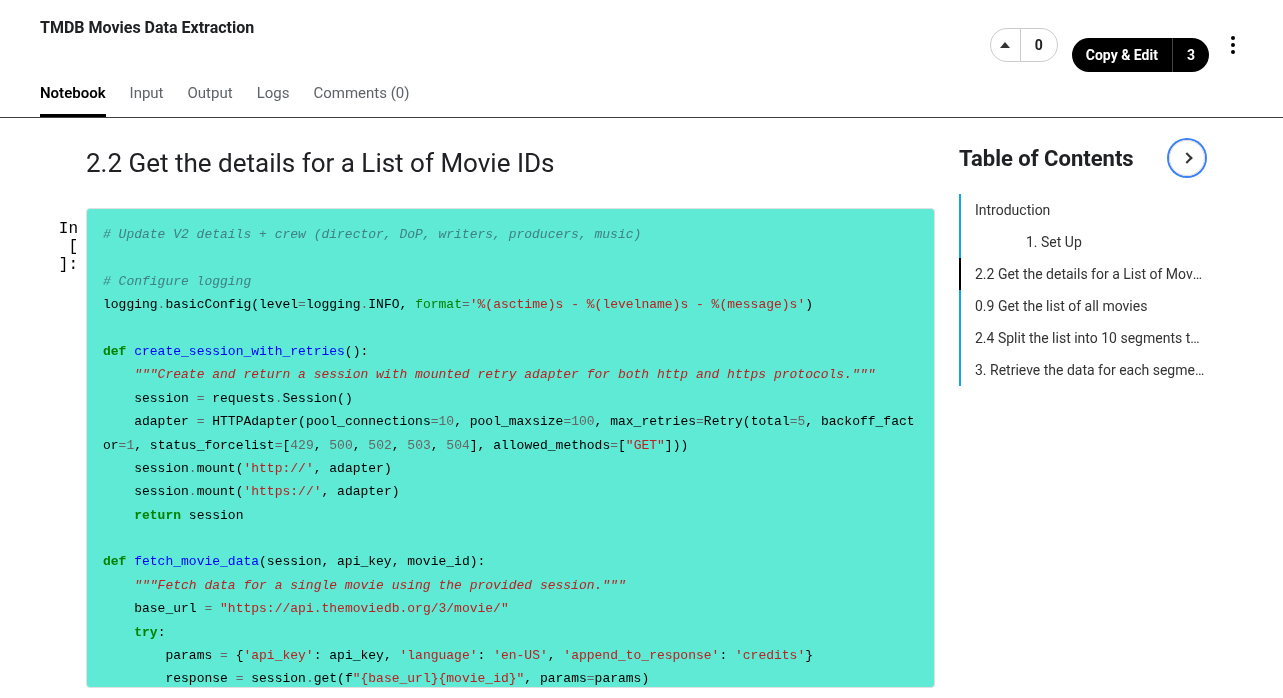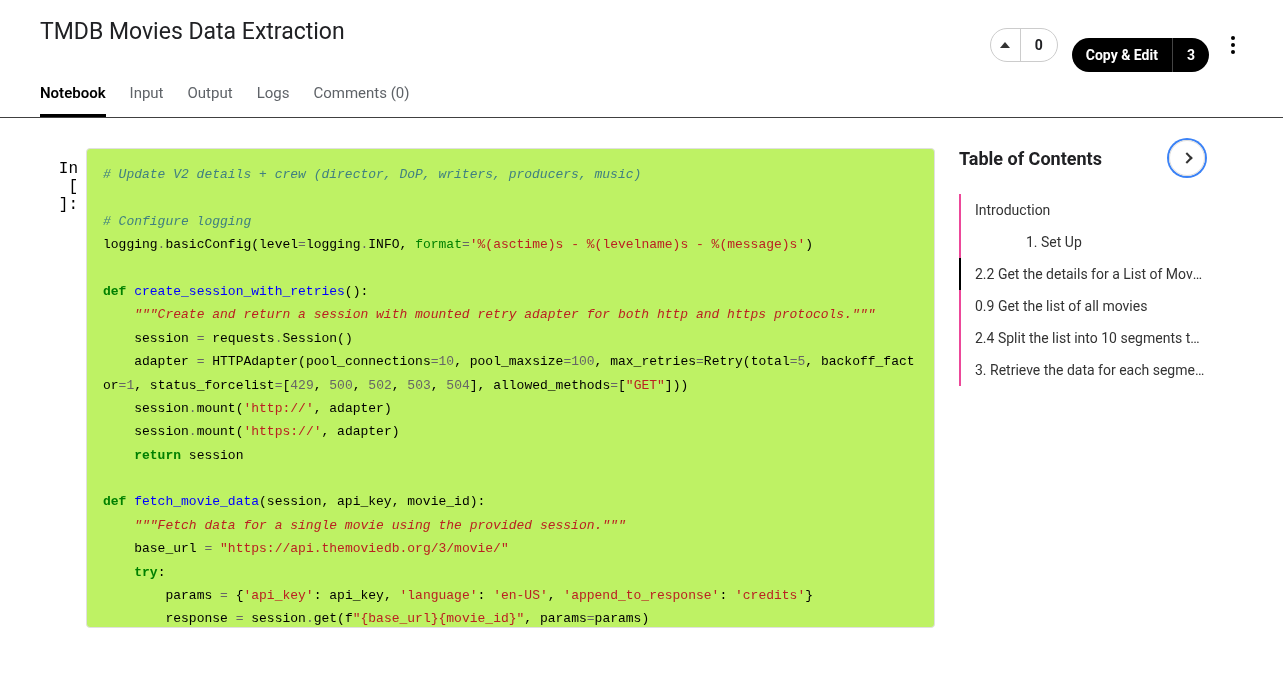--- a/index.html
+++ b/index.html
@@ -1,51 +1,51 @@
 <!DOCTYPE html>
 <html><head>
 <meta charset="utf-8">
 <style>
 * { box-sizing: border-box; margin: 0; padding: 0; }
 body { font-family: -apple-system, BlinkMacSystemFont, "Segoe UI", Roboto, Helvetica, Arial, sans-serif; color: #202124; background: #fff; overflow-x: hidden; }
 .header { padding: 18px 40px 0 40px; display: flex; justify-content: space-between; align-items: flex-start; }
-.title { font-size: 23px; font-weight: 400; }
+.title { font-size: 16px; font-weight: 700; }
 .right-controls { display: flex; align-items: center; gap: 14px; }
 .vote-box { display: flex; align-items: center; border: 1px solid #ccc; border-radius: 20px; overflow: hidden; height: 34px; }
 .vote-btn { width: 30px; display: flex; align-items: center; justify-content: center; cursor: pointer; border-right: 1px solid #ccc; height: 100%; }
 .vote-count { padding: 0 14px; font-weight: 700; font-size: 14px; }
 .copy-edit { display: flex; align-items: center; background: #000; color: #fff; border-radius: 20px; height: 34px; overflow: hidden; cursor: pointer; margin-top: 20px; }
 .copy-edit-label { padding: 0 14px; font-weight: 700; font-size: 14px; }
 .copy-edit-count { border-left: 1px solid #444; padding: 0 14px; font-weight: 700; font-size: 14px; height: 100%; display: flex; align-items: center; }
 .kebab { width: 20px; display: flex; flex-direction: column; align-items: center; justify-content: center; gap: 3px; cursor: pointer; height: 34px;}
 .kebab span { width: 4px; height: 4px; background:#000; border-radius: 50%; }
 .tabs { display: flex; gap: 24px; padding: 12px 40px 0 40px; border-bottom: 1px solid #404040; }
 .tab { padding-bottom: 12px; font-size: 15px; color: #5f6368; cursor: pointer; border-bottom: 3px solid transparent; }
 .tab.active { color: #000; font-weight: 600; border-bottom: 3px solid #000; }
 .body-area { display: flex; }
 .main-col { flex: 1; padding: 30px 0 0 40px; max-width: 935px; }
 .section-heading { font-size: 26px; font-weight: 400; margin: 0 0 30px 46px; }
 .cell { display: flex; }
 .prompt { width: 46px; text-align: right; padding-right: 8px; color: #000000; font-family: "SFMono-Regular", Consolas, "Liberation Mono", Menlo, monospace; font-size: 16px; padding-top: 12px;}
-.code-box { flex:1; background: #bef264; border: 1px solid #e0e0e0; border-radius: 4px; padding: 14px 16px; font-family: "SFMono-Regular", Consolas, "Liberation Mono", Menlo, monospace; font-size: 13px; line-height: 1.8; white-space: pre-wrap; word-break: break-all; overflow: hidden; max-height: 480px;}
+.code-box { flex:1; background: #5eead4; border: 1px solid #e0e0e0; border-radius: 4px; padding: 14px 16px; font-family: "SFMono-Regular", Consolas, "Liberation Mono", Menlo, monospace; font-size: 13px; line-height: 1.8; white-space: pre-wrap; word-break: break-all; overflow: hidden; max-height: 480px;}
 .c { color: #408080; font-style: italic; }
 .k { color: #008000; font-weight: 600; }
 .s { color: #ba2121; }
 .sd { color: #ba2121; font-style: italic; }
 .n { color: #000; }
 .o { color: #666; }
 .p { color: #000; }
 .m { color: #666; }
 .nb { color: #008000; }
 .fn { color: #0000ff; }
 .toc { width: 300px; padding: 22px 30px 0 24px; position: relative; }
 .toc-header { display: flex; justify-content: space-between; align-items: center; margin-bottom: 18px;}
-.toc-title { font-size: 18px; font-weight: 700; }
+.toc-title { font-size: 22px; font-weight: 700; }
 .toc-toggle { width: 36px; height: 36px; border-radius: 50%; border: 1px solid #ddd; display: flex; align-items: center; justify-content: center; cursor: pointer; box-shadow: 0 0 0 2px #3b82f6;}
-.toc-list { border-left: 2px solid #ec4899; padding-left: 0; }
+.toc-list { border-left: 2px solid #0ea5e9; padding-left: 0; }
 .toc-item { padding: 8px 0 8px 14px; font-size: 14px; color: #333; cursor: pointer; white-space: nowrap; overflow: hidden; text-overflow: ellipsis; border-left: 2px solid transparent; margin-left: -2px;}
 .toc-item.indent { padding-left: 30px; margin-left: 33px; }
 .toc-item.active { border-left: 2px solid #000; font-weight: 400; }
 .chev { display:inline-block; width: 8px; height: 8px; border-top: 2px solid #333; border-right: 2px solid #333; }
 .chev-right { transform: rotate(45deg); }
 .chev-up { width:0;height:0;border-left:5px solid transparent;border-right:5px solid transparent;border-bottom:6px solid #333;}
 </style>
 </head>
 <body>
 
@@ -73,20 +73,21 @@
 <div class="tabs">
   <div class="tab active">Notebook</div>
   <div class="tab">Input</div>
   <div class="tab">Output</div>
   <div class="tab">Logs</div>
   <div class="tab">Comments (0)</div>
 </div>
 
 <div class="body-area">
   <div class="main-col">
+    <h2 class="section-heading">2.2 Get the details for a List of Movie IDs</h2>
     <div class="cell">
       <div class="prompt">In [ ]:</div>
       <div class="code-box"><span class="c"># Update V2 details + crew (director, DoP, writers, producers, music)</span>
 
 <span class="c"># Configure logging</span>
 <span class="n">logging</span><span class="o">.</span><span class="n">basicConfig</span><span class="p">(</span><span class="n">level</span><span class="o">=</span><span class="n">logging</span><span class="o">.</span><span class="n">INFO</span><span class="p">, </span><span class="nb">format</span><span class="o">=</span><span class="s">'%(asctime)s - %(levelname)s - %(message)s'</span><span class="p">)</span>
 
 <span class="k">def</span> <span class="fn">create_session_with_retries</span><span class="p">():</span>
     <span class="sd">"""Create and return a session with mounted retry adapter for both http and https protocols."""</span>
 <span class="n">    session </span><span class="o">=</span><span class="n"> requests</span><span class="o">.</span><span class="n">Session</span><span class="p">()</span>

